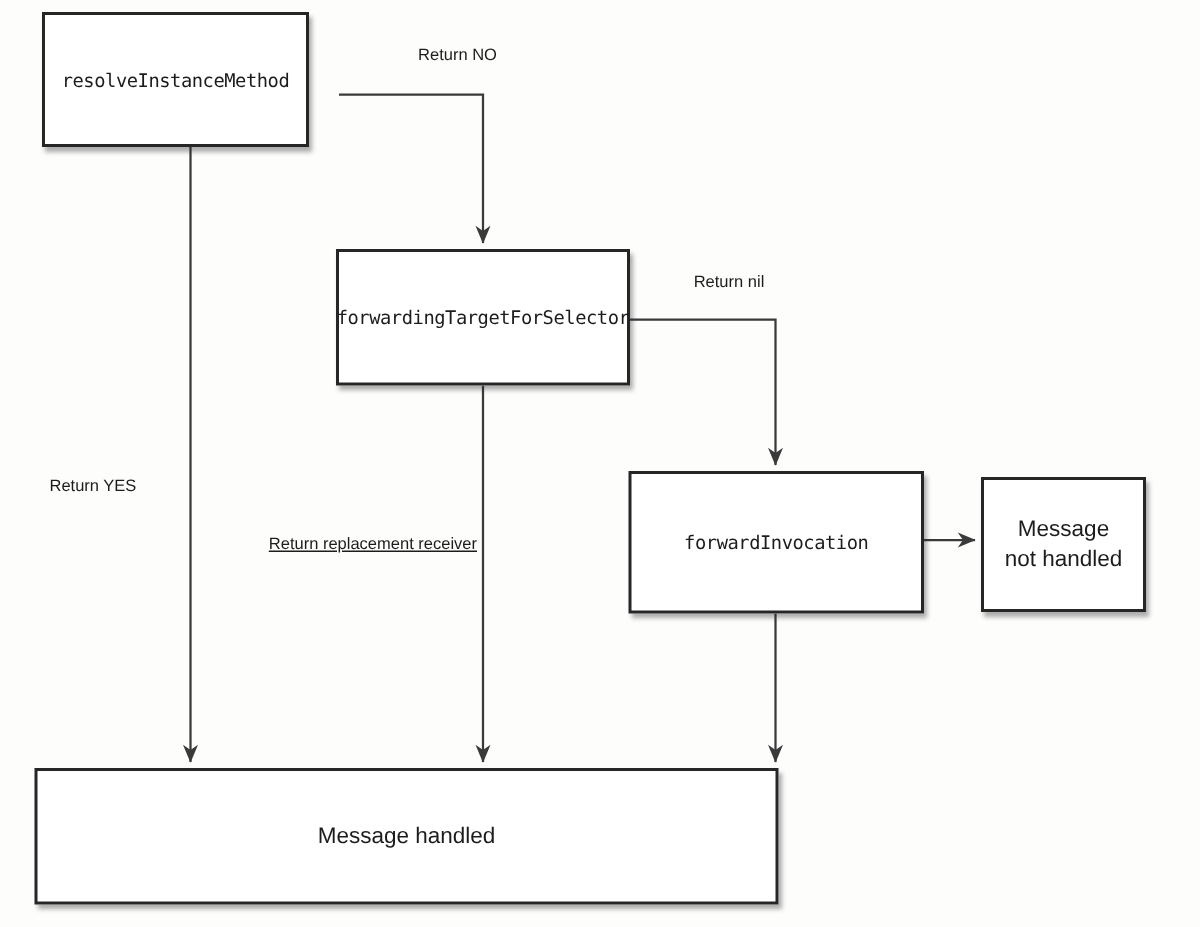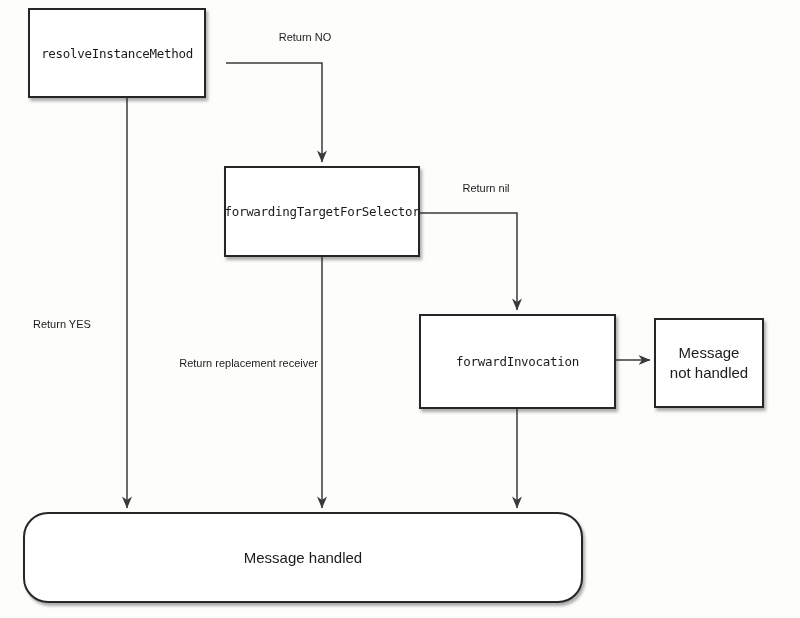--- a/index.html
+++ b/index.html
@@ -26,28 +26,28 @@
   .node.mono{
     font-family:"DejaVu Sans Mono",monospace;
     font-size:12.5px;letter-spacing:-0.3px;white-space:nowrap;
   }
   .node.sans{font-size:15px;line-height:20px;}
   .node-resolve{left:28px;top:8px;width:178px;height:90px;}
   .node-forwarding-target{left:224px;top:166px;width:196px;height:91px;}
   .node-forward-invocation{left:419px;top:314px;width:197px;height:95px;}
   .node-message-not-handled{left:654px;top:318px;width:110px;height:90px;}
   .node-message-not-handled .wrap{max-width:82px;}
-  .node-message-handled{left:23px;top:512px;width:560px;height:91px;border-radius:25px;}
+  .node-message-handled{left:23px;top:512px;width:496px;height:91px;}
   .edge-label{
     position:absolute;color:var(--text);font-size:11px;line-height:19px;
   }
   .lbl-return-no{left:255px;top:28px;width:100px;text-align:center;}
   .lbl-return-nil{left:436px;top:179px;width:100px;text-align:center;}
   .lbl-return-yes{left:33px;top:315px;width:100px;text-align:left;}
-  .lbl-return-replacement{left:178px;top:354px;width:140px;text-align:right;}
+  .lbl-return-replacement{left:178px;top:354px;width:140px;text-align:right;text-decoration:underline;}
 </style>
 </head>
 <body>
 
 <div class="canvas">
 
   <svg class="svg-layer" width="800" height="618" viewBox="0 0 800 618">
     <defs>
       <marker id="arrowhead" viewBox="0 0 13 11" refX="12" refY="5.5" markerWidth="13" markerHeight="11" markerUnits="userSpaceOnUse" orient="auto">
         <path class="arrow-head" d="M12.5,5.5 L0.5,0.5 L4,5.5 L0.5,10.5 Z"></path>

